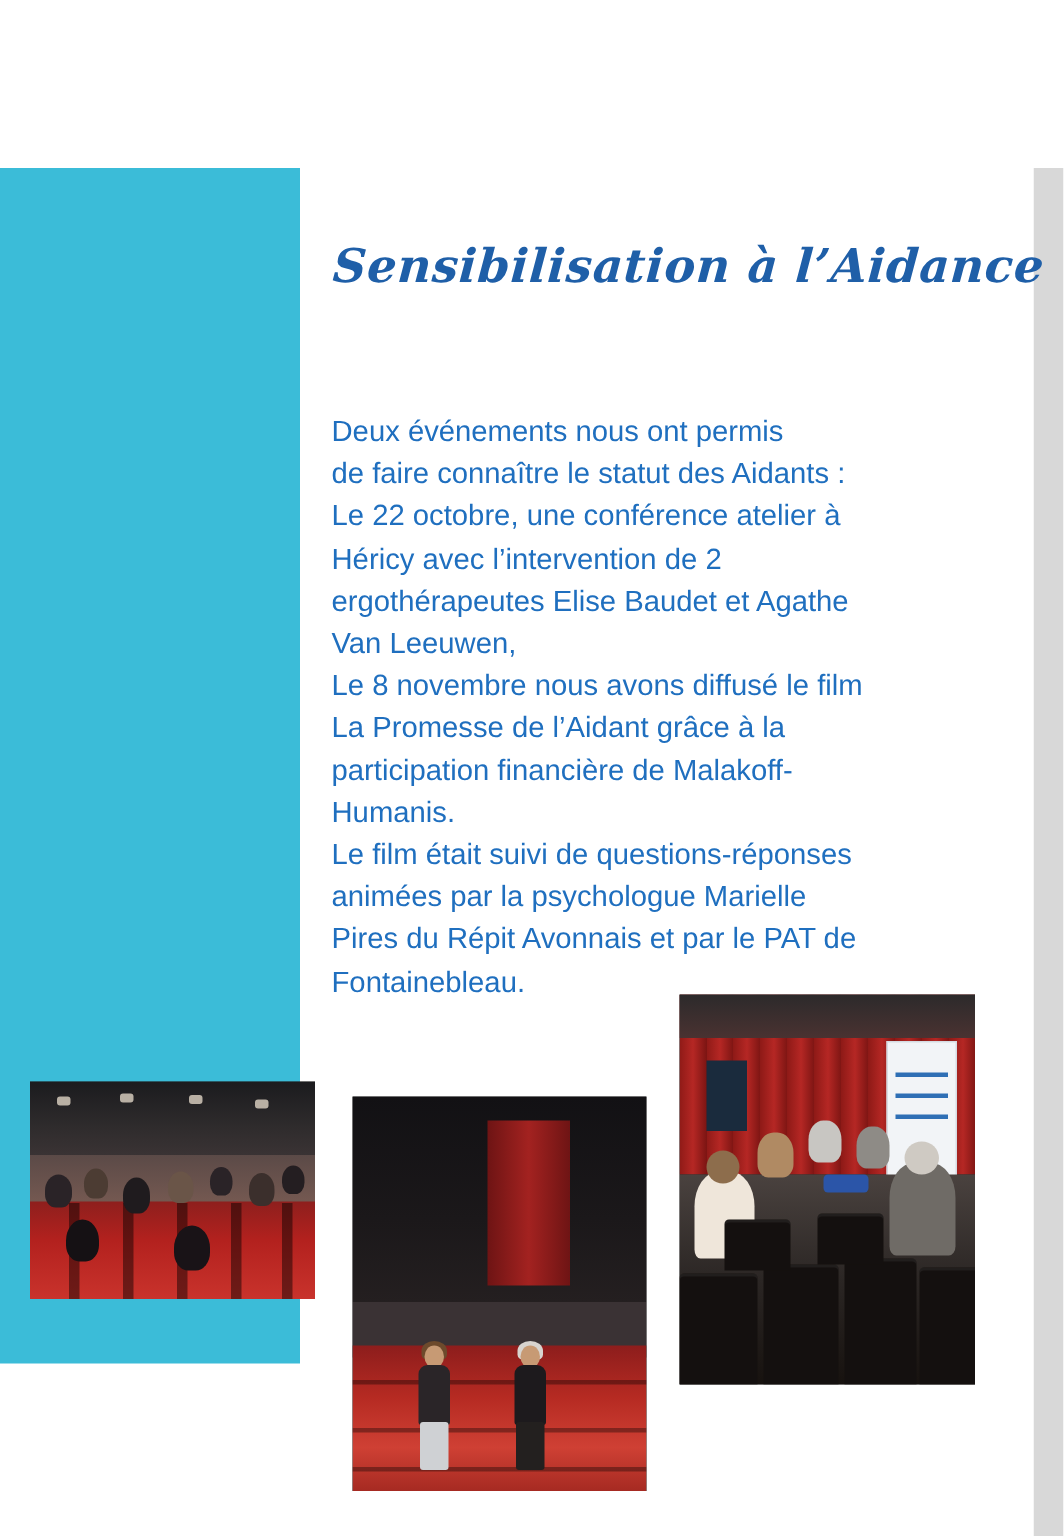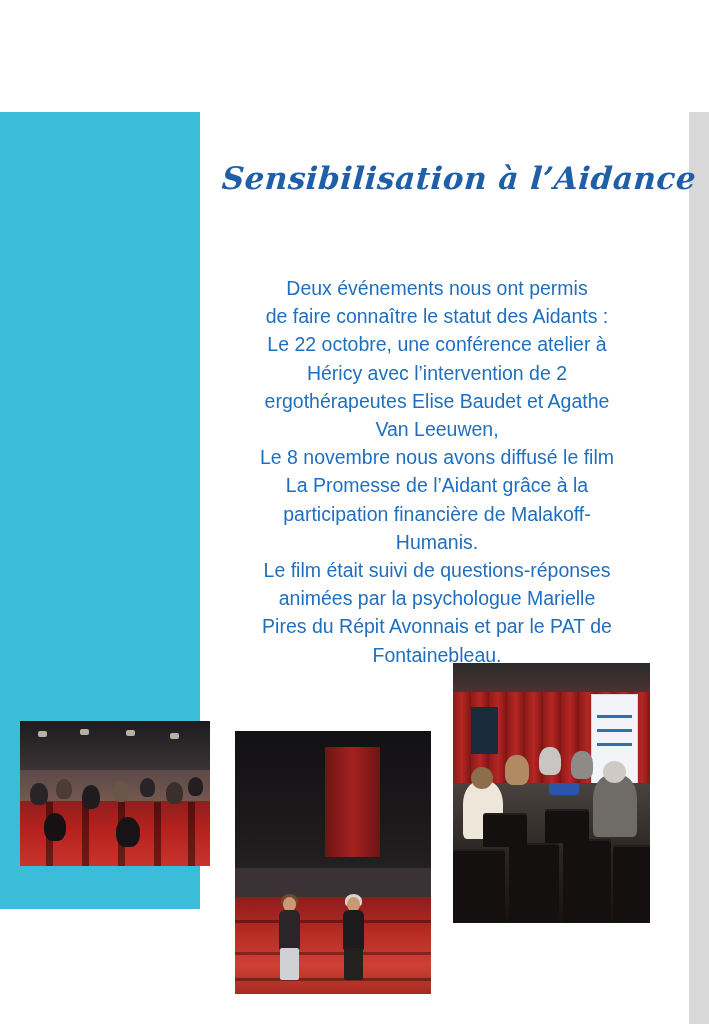--- a/index.html
+++ b/index.html
@@ -75,21 +75,20 @@
   #body-text {
     position: absolute;
     left: 221px;
     top: 274px;
     width: 432px;
     font-family: "Liberation Sans", sans-serif;
     font-size: 19.5px;
     line-height: 28.2px;
     color: #1f6fbf;
     white-space: pre-line;
-    text-align: center;
   }
 
   
   .photo {
     position: absolute;
     overflow: hidden;
     background: #222;
   }
 
   #photo-audience {

